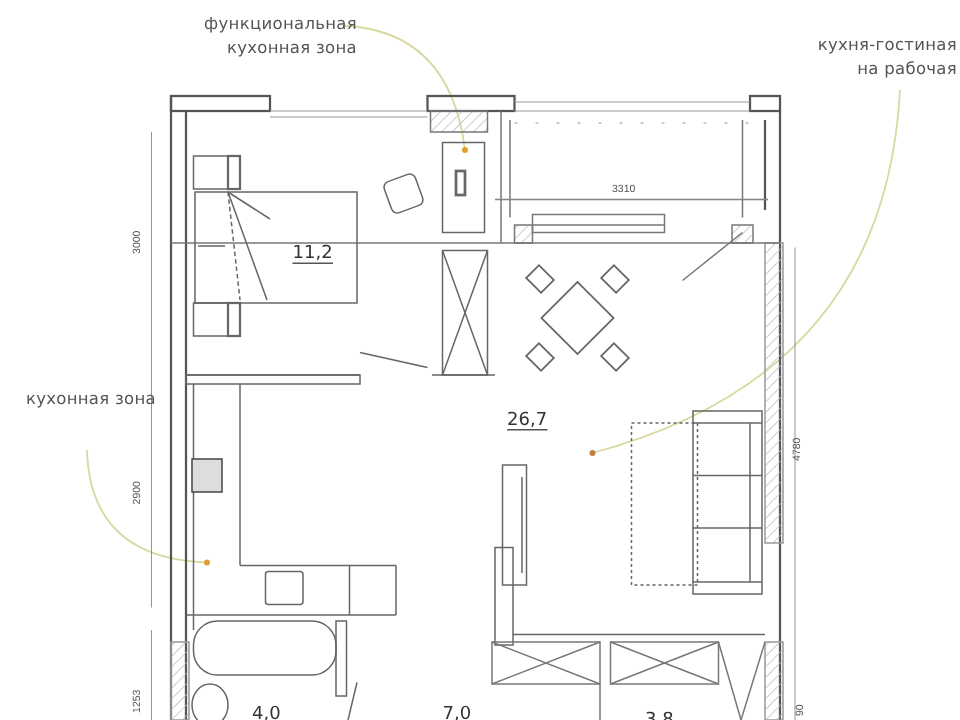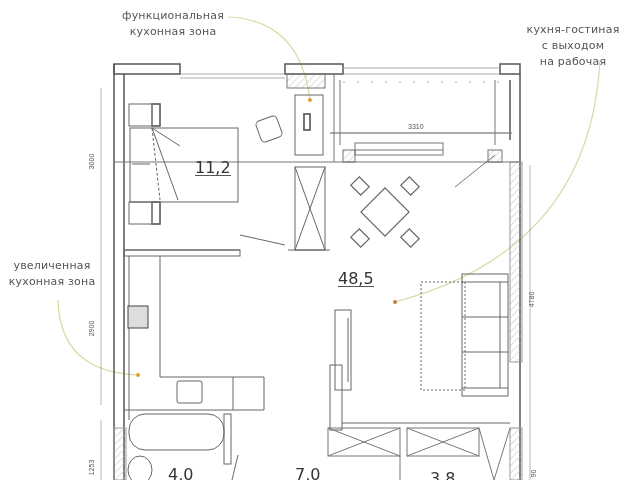--- a/index.html
+++ b/index.html
@@ -1,18 +1,18 @@
 <!DOCTYPE html>
 <html><head>
 <meta charset="utf-8">
 <style>
   html, body { margin:0; padding:0; background:#ffffff; }
   body { width:640px; height:480px; overflow:hidden; position:relative; font-family:"DejaVu Sans", sans-serif; }
-  .callout { position:absolute; color:#555; font-size:11px; line-height:16px; text-align:center; letter-spacing:0.2px; }
-  .area { position:absolute; font-size:16px; color:#333; border-bottom:1px solid #555; line-height:14px; }
+  .callout { position:absolute; color:#555; font-size:11px; line-height:16px; text-align:right; letter-spacing:0.2px; }
+  .area { position:absolute; font-size:12px; color:#333; border-bottom:1px solid #555; line-height:14px; }
   .dim { position:absolute; font-size:7px; color:#555; font-family:"Liberation Sans", sans-serif; }
   .dim.v { transform:rotate(-90deg); transform-origin:center; }
   svg { position:absolute; left:0; top:0; }
 </style>
 </head>
 <body>
 
 <svg width="640" height="480">
   <defs>
     <pattern id="hatch" width="5" height="5" patternUnits="userSpaceOnUse" patternTransform="rotate(45)">
@@ -146,30 +146,28 @@
     <line x1="330" y1="133" x2="512" y2="133"></line>
   </g>
 </svg>
 
 <div class="callout" style="left:108px;top:8px;width:130px;">
   <div>функциональная</div>
   <div>кухонная зона</div>
 </div>
 <div class="callout" style="left:508px;top:22px;width:130px;">
   <div>кухня-гостиная</div>
-  <div>с выходом</div>
   <div>на рабочая</div>
 </div>
 <div class="callout" style="left:0px;top:258px;width:104px;">
-  <div>увеличенная</div>
   <div>кухонная зона</div>
 </div>
 
 <div class="area" style="left:195px;top:161px;">11,2</div>
-<div class="area" style="left:338px;top:272px;">48,5</div>
+<div class="area" style="left:338px;top:272px;">26,7</div>
 <div class="area" style="left:168px;top:468px;border:none;">4,0</div>
 <div class="area" style="left:295px;top:468px;border:none;">7,0</div>
 <div class="area" style="left:430px;top:472px;border:none;">3,8</div>
 
 <div class="dim" style="left:408px;top:123px;">3310</div>
 <div class="dim v" style="left:84px;top:158px;">3000</div>
 <div class="dim v" style="left:84px;top:325px;">2900</div>
 <div class="dim v" style="left:84px;top:464px;">1253</div>
 <div class="dim v" style="left:524px;top:296px;">4780</div>
 <div class="dim v" style="left:530px;top:470px;">90</div>

